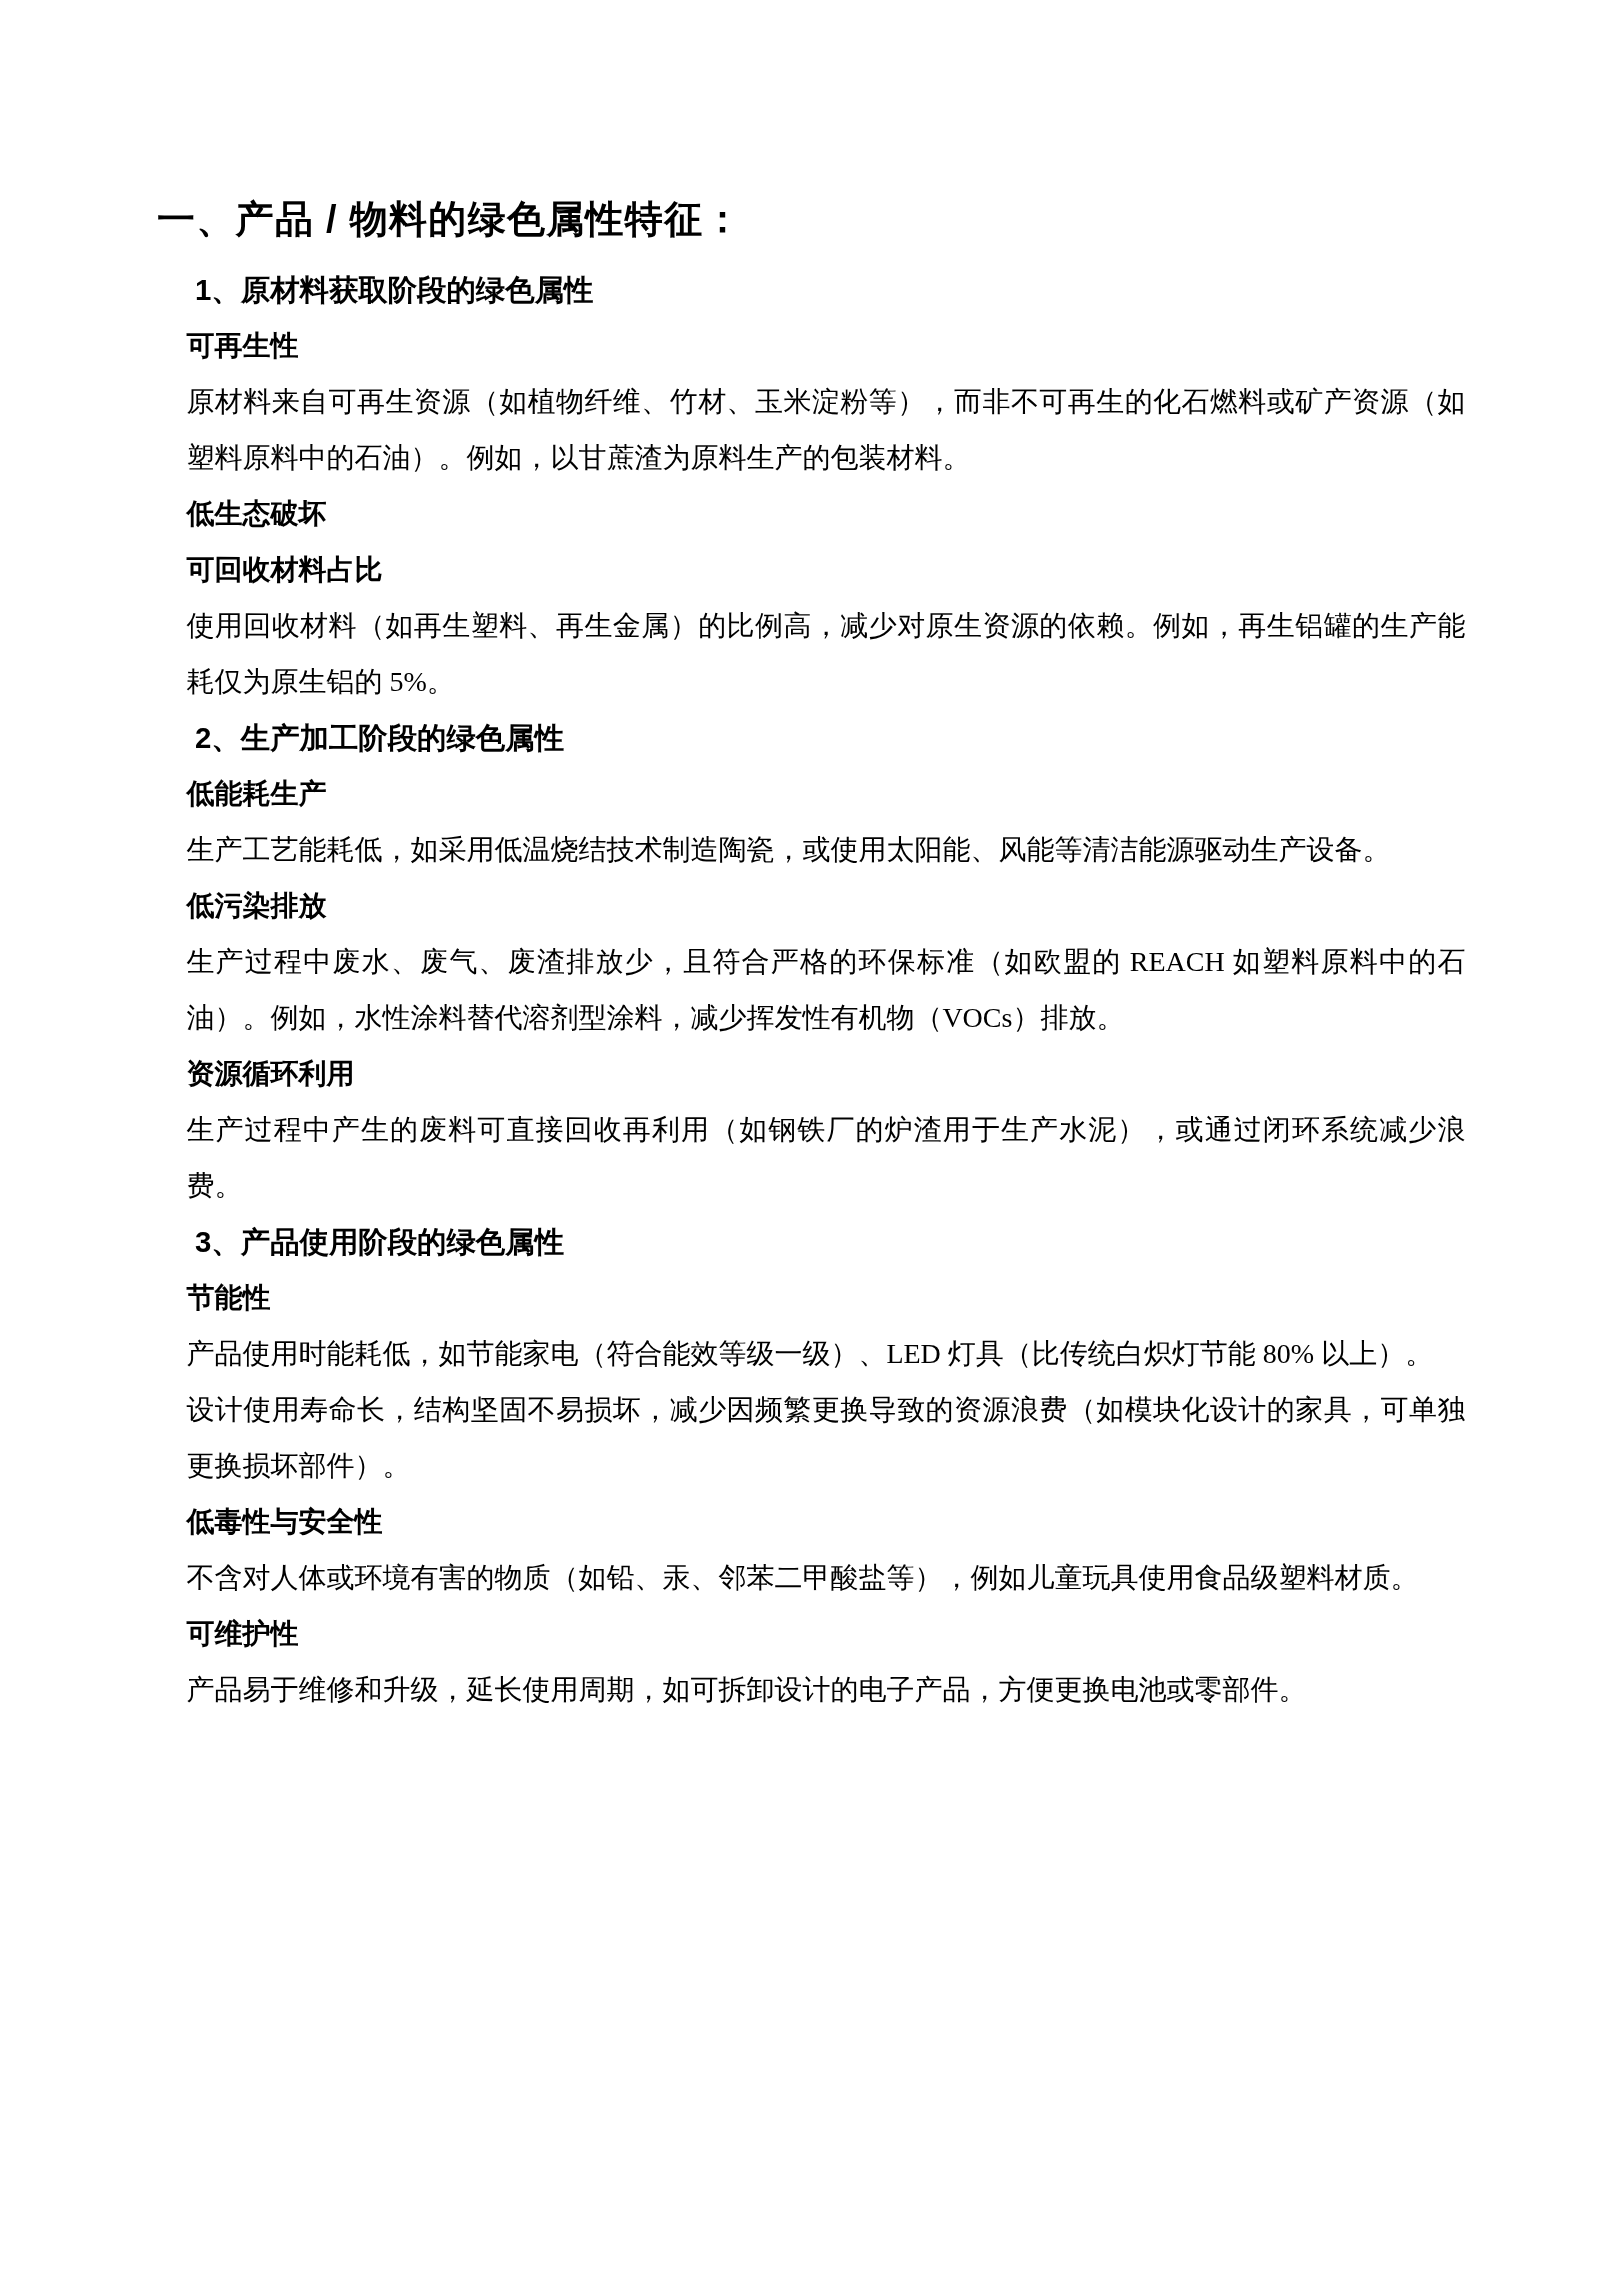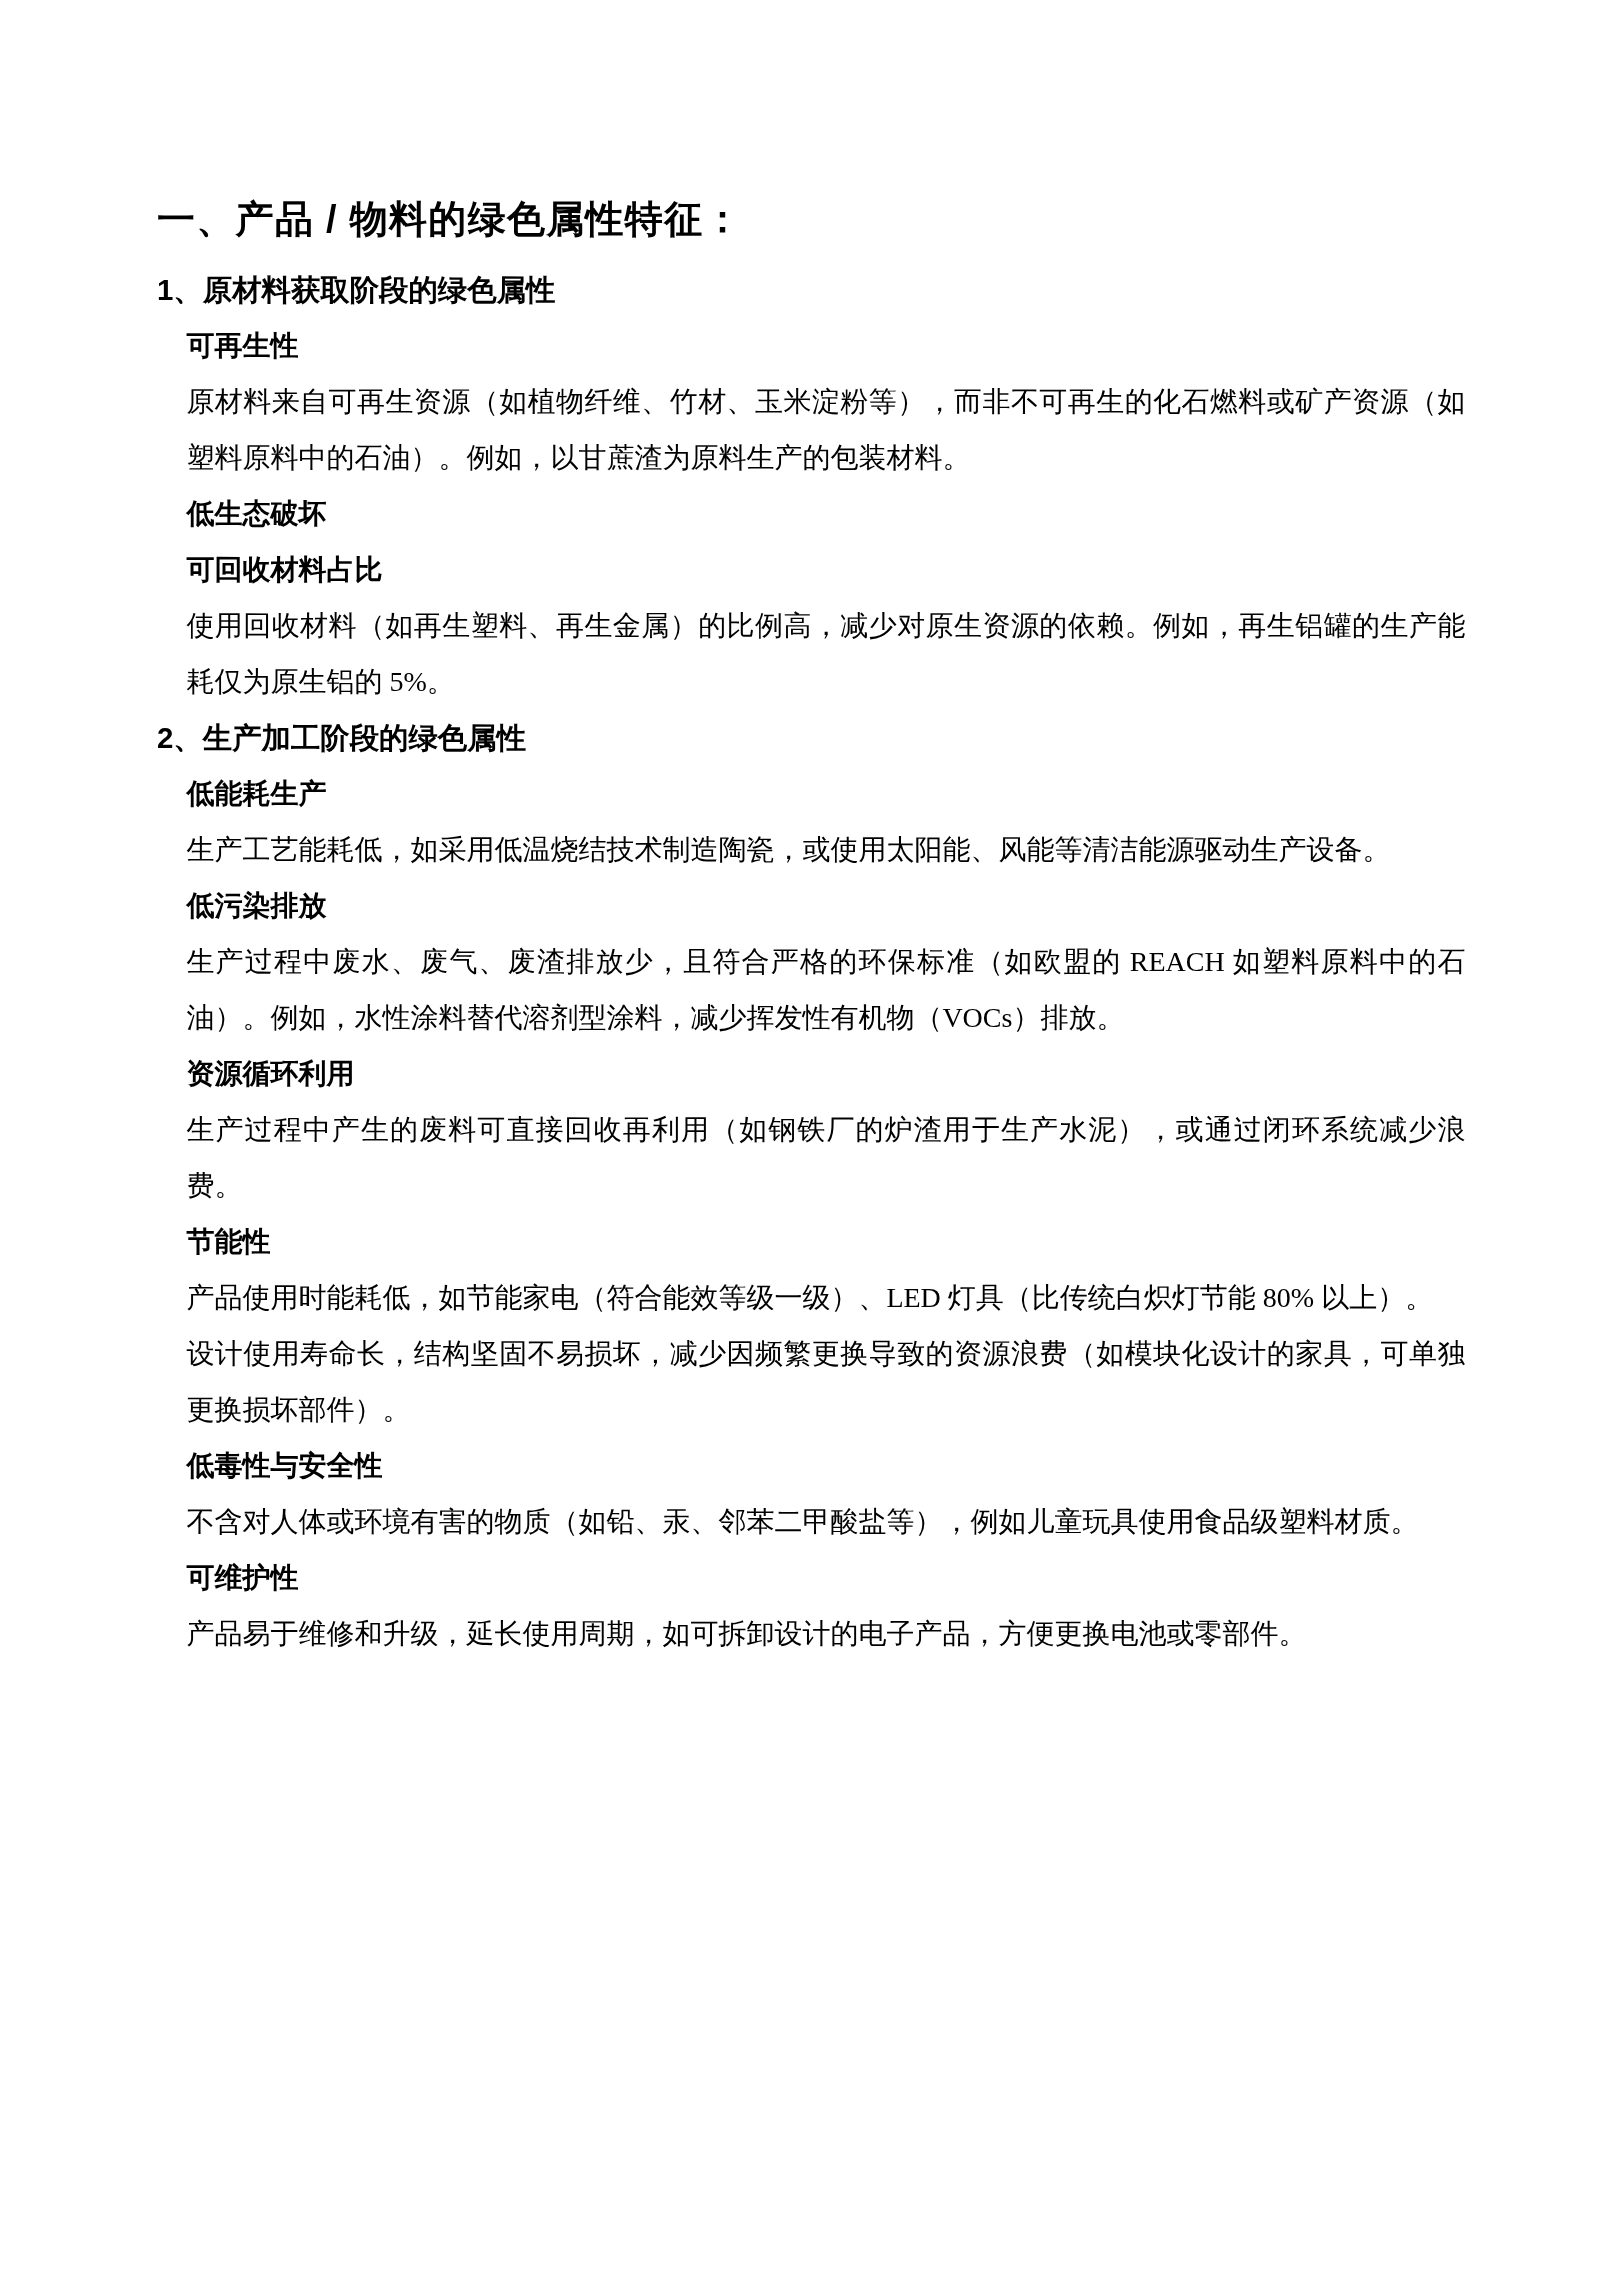--- a/index.html
+++ b/index.html
@@ -29,20 +29,21 @@
     letter-spacing: 1.3px;
   }
   .content {
     margin-top: 19.6px;
   }
   .section-heading {
     font-family: "Liberation Sans", "DejaVu Sans", sans-serif;
     font-weight: bold;
     font-size: 29.4px;
     line-height: 56px;
+    margin-left: 38px;
   }
   .item-subheading {
     font-family: "Liberation Sans", "DejaVu Sans", sans-serif;
     font-weight: bold;
     font-size: 28px;
     line-height: 56px;
     margin-left: 29.4px;
   }
   .item-text {
     margin: 0 0 0 29.4px;
@@ -65,20 +66,21 @@
       <div class="item-subheading">低生态破坏</div>
       <div class="item-subheading">可回收材料占比</div>
       <p class="item-text">使用回收材料（如再生塑料、再生金属）的比例高，减少对原生资源的依赖。例如，再生铝罐的生产能耗仅为原生铝的 5%。</p>
       <div class="section-heading">2、生产加工阶段的绿色属性</div>
       <div class="item-subheading">低能耗生产</div>
       <p class="item-text">生产工艺能耗低，如采用低温烧结技术制造陶瓷，或使用太阳能、风能等清洁能源驱动生产设备。</p>
       <div class="item-subheading">低污染排放</div>
       <p class="item-text">生产过程中废水、废气、废渣排放少，且符合严格的环保标准（如欧盟的 REACH 如塑料原料中的石油）。例如，水性涂料替代溶剂型涂料，减少挥发性有机物（VOCs）排放。</p>
       <div class="item-subheading">资源循环利用</div>
       <p class="item-text">生产过程中产生的废料可直接回收再利用（如钢铁厂的炉渣用于生产水泥），或通过闭环系统减少浪费。</p>
+      <div class="section-heading">3、产品使用阶段的绿色属性</div>
       <div class="item-subheading">节能性</div>
       <p class="item-text">产品使用时能耗低，如节能家电（符合能效等级一级）、LED 灯具（比传统白炽灯节能 80% 以上）。</p>
       <p class="item-text">设计使用寿命长，结构坚固不易损坏，减少因频繁更换导致的资源浪费（如模块化设计的家具，可单独更换损坏部件）。</p>
       <div class="item-subheading">低毒性与安全性</div>
       <p class="item-text">不含对人体或环境有害的物质（如铅、汞、邻苯二甲酸盐等），例如儿童玩具使用食品级塑料材质。</p>
       <div class="item-subheading">可维护性</div>
       <p class="item-text">产品易于维修和升级，延长使用周期，如可拆卸设计的电子产品，方便更换电池或零部件。</p>
     </div>
 </div>
 

